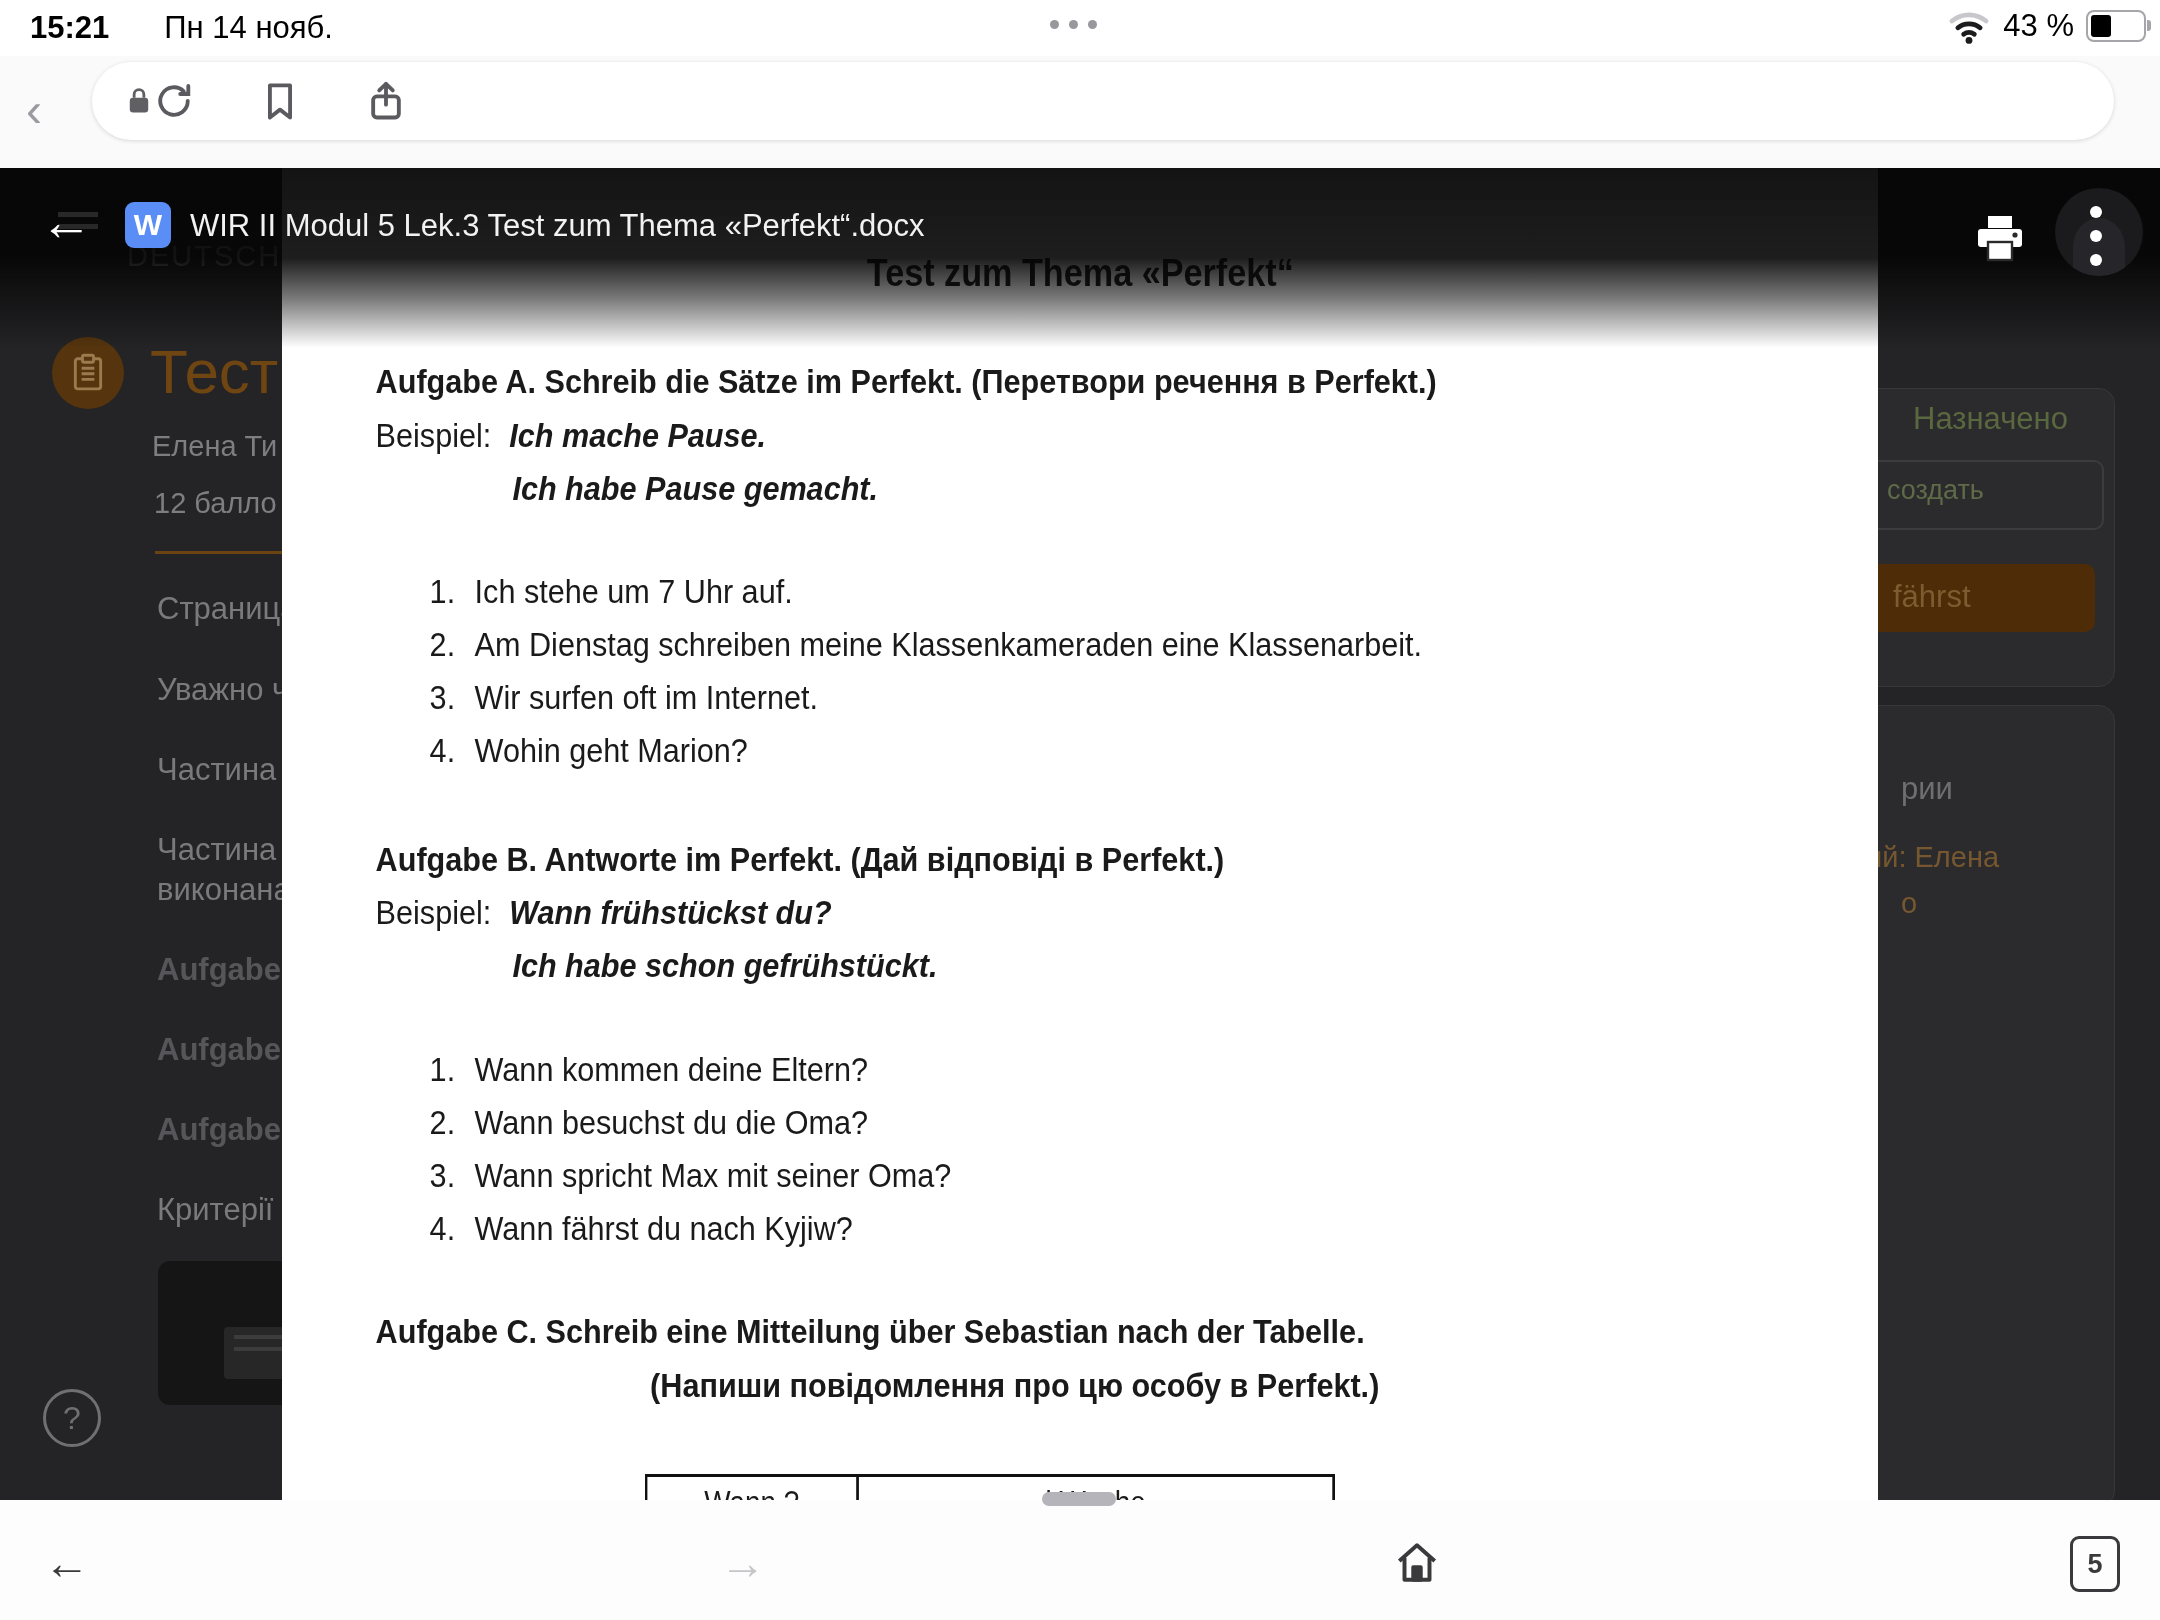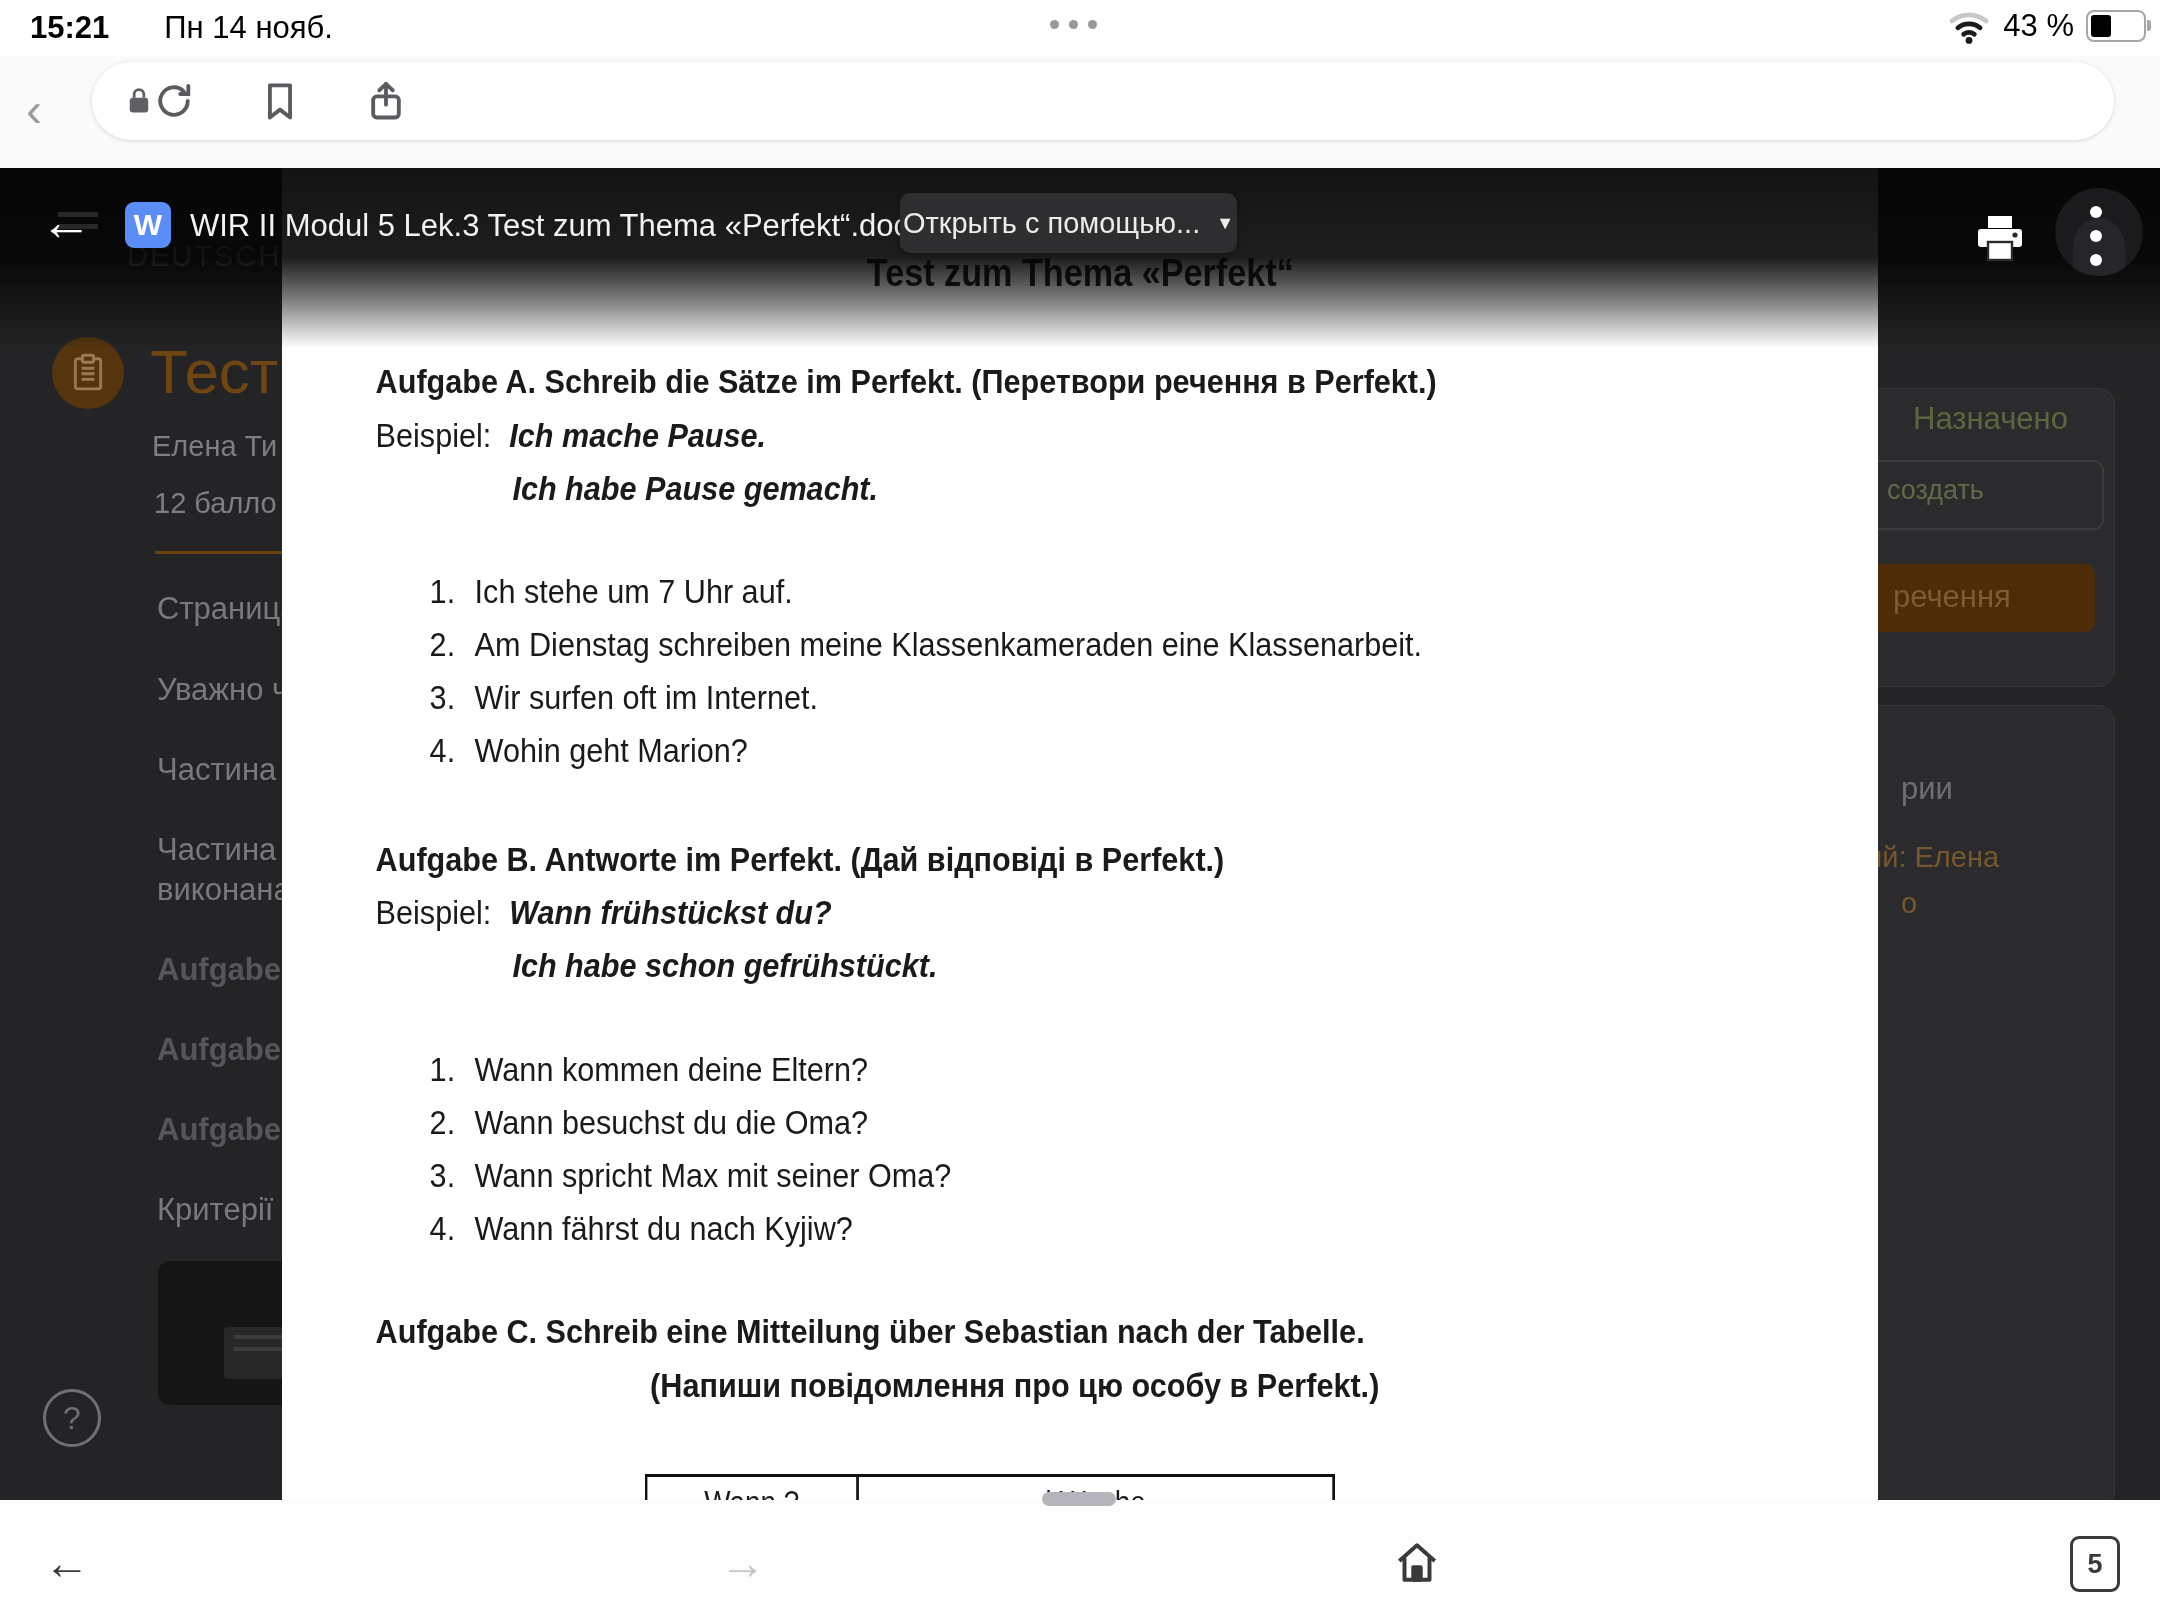--- a/index.html
+++ b/index.html
@@ -203,21 +203,21 @@
       </div>
       <div class="cl-help">?</div>
     </div>
 
     <div class="bg-right">
       <div class="card card1"></div>
       <div class="cl-assigned">Назначено</div>
       <div class="btn-outline"></div>
       <div class="btn-outline-label">создать</div>
       <div class="btn-filled"></div>
-      <div class="btn-filled-label">речення</div>
+      <div class="btn-filled-label">fährst</div>
       <div class="card card2"></div>
       <div class="cl-r-line1">рии</div>
       <div class="cl-r-line2">ий: Елена</div>
       <div class="cl-r-line3">о</div>
     </div>
 
     <div class="doc-page">
       <div class="doc-inner">
         <div class="doc-title">Test zum Thema «Perfekt“</div>
 
@@ -257,24 +257,20 @@
 
     <div class="top-gradient"></div>
 
     <div class="hamburger">
         <div></div>
         <div></div>
       </div>
     <span class="viewer-back">←</span>
     <div class="w-badge">W</div>
     <div class="file-name">WIR II Modul 5 Lek.3 Test zum Thema «Perfekt“.docx</div>
-    <div class="open-with">
-      <span>Открыть с помощью...</span>
-        <span class="open-caret">▼</span>
-    </div>
     <svg class="print-btn" viewBox="0 0 28 24">
       <rect x="8" y="1" width="12" height="6" fill="#fff"></rect>
       <rect x="3" y="7.5" width="22" height="9" rx="1.5" fill="#fff"></rect>
       <circle cx="21.5" cy="10.5" r="1.3" fill="#2a2a2a"></circle>
       <rect x="8" y="14" width="12" height="9" fill="#fff" stroke="#2a2a2a" stroke-width="1.2"></rect>
     </svg>
     <div class="avatar">
         <div class="avatar-shade"></div>
       </div>
     <div class="kebab">

